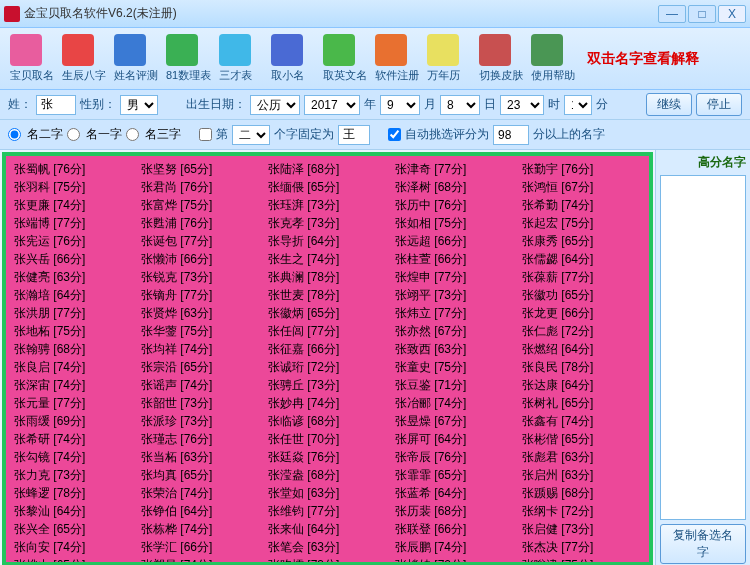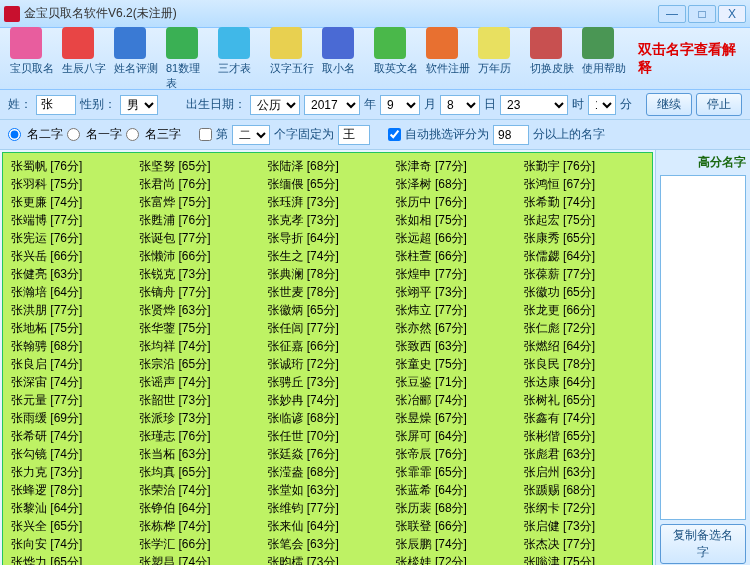--- a/index.html
+++ b/index.html
@@ -14,21 +14,21 @@
 .toolbtn .ticon{width:32px;height:32px;border-radius:4px;margin-bottom:2px}
 .toolbtn .tlabel{font-size:11px;color:#1a5080}
 .sidelabel{color:#d00;font-weight:bold;font-size:14px;margin-left:8px}
 .formrow{height:30px;background:#cde6ff;display:flex;align-items:center;padding:0 8px;gap:4px;border-bottom:1px solid #a8d0f0}
 .formrow label{color:#1a5080}
 .formrow input[type=text]{border:1px solid #7ab8e8;padding:2px 4px;background:#fff;height:20px}
 .formrow select{border:1px solid #7ab8e8;background:#fff;height:20px;padding:0 2px}
 .btn{background:linear-gradient(#f0f8ff,#d0e8ff);border:1px solid #5a9ad8;padding:2px 10px;border-radius:3px;cursor:pointer;color:#1a5080}
 .radio{display:inline-flex;align-items:center;gap:6px}
 .main{display:flex;height:418px}
-.namelist{flex:1;background:#bef264;border:1px solid #22c55e;margin:2px;overflow-y:scroll;padding:4px;display:flex;flex-wrap:wrap;align-content:flex-start}
+.namelist{flex:1;background:#ec4899;border:4px solid #22c55e;margin:2px;overflow-y:scroll;padding:4px;display:flex;flex-wrap:wrap;align-content:flex-start}
 .namelist .col{width:20%;display:flex;flex-direction:column}
 .namelist .item{padding:1px 4px;white-space:nowrap;color:#000;font-size:12px;line-height:16px}
 .rightpane{width:95px;background:#d8ecff;border-left:1px solid #a8d0f0;display:flex;flex-direction:column;align-items:center;padding:4px}
 .rightpane .header{color:#1a6810;font-weight:bold;margin-bottom:4px;align-self:flex-end;margin-right:0}
 .rightpane .box{flex:1;background:#fff;border:1px solid #7ab8e8;width:100%}
 .rightpane .copybtn{margin-top:4px;width:100%;text-align:center}
 .red{color:#d00}
 </style>
 </head>
 <body>
@@ -55,24 +55,20 @@
         <div class="ticon" style="background:#3a7ad4"></div>
         <div class="tlabel">姓名评测</div>
       </div>
       <div class="toolbtn">
         <div class="ticon" style="background:#3ab054"></div>
         <div class="tlabel">81数理表</div>
       </div>
       <div class="toolbtn">
         <div class="ticon" style="background:#40b8e8"></div>
         <div class="tlabel">三才表</div>
-      </div>
-      <div class="toolbtn">
-        <div class="ticon" style="background:#e8d050"></div>
-        <div class="tlabel">汉字五行</div>
       </div>
       <div class="toolbtn">
         <div class="ticon" style="background:#4a6ad4"></div>
         <div class="tlabel">取小名</div>
       </div>
       <div class="toolbtn">
         <div class="ticon" style="background:#4ab84a"></div>
         <div class="tlabel">取英文名</div>
       </div>
       <div class="toolbtn">
@@ -102,21 +98,21 @@
   <select><option>男</option></select>
   <span style="width:20px"></span>
   <label>出生日期：</label>
   <select><option>公历</option></select>
   <select style="width:56px"><option>2017</option></select>
   <label>年</label>
   <select style="width:40px"><option>9</option></select>
   <label>月</label>
   <select style="width:40px"><option>8</option></select>
   <label>日</label>
-  <select style="width:68px"><option>23</option></select>
+  <select style="width:44px"><option>23</option></select>
   <label>时</label>
   <select style="width:28px"><option>11</option></select>
   <label class="red">分</label>
   <span style="flex:1"></span>
   <button class="btn">继续</button>
   <button class="btn">停止</button>
 </div>
 
 <div class="formrow">
   <span class="radio">

